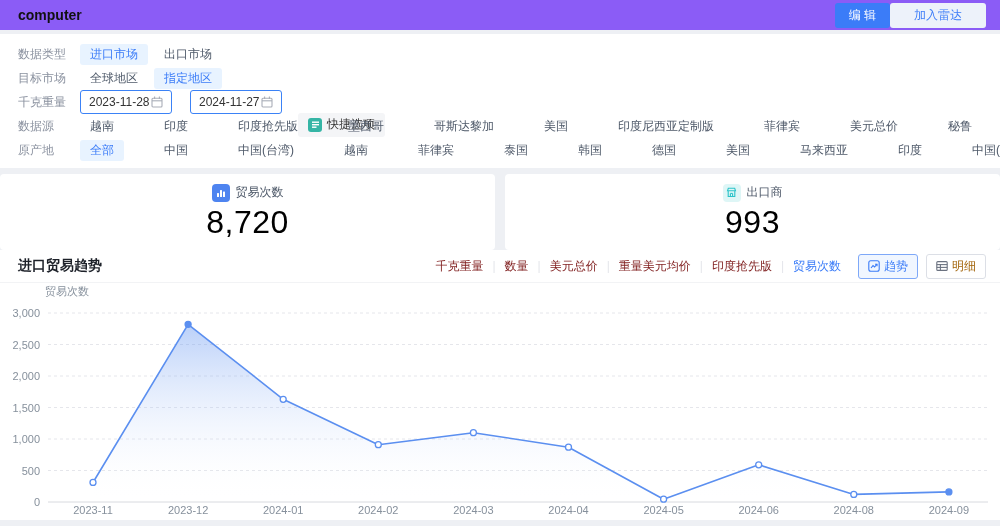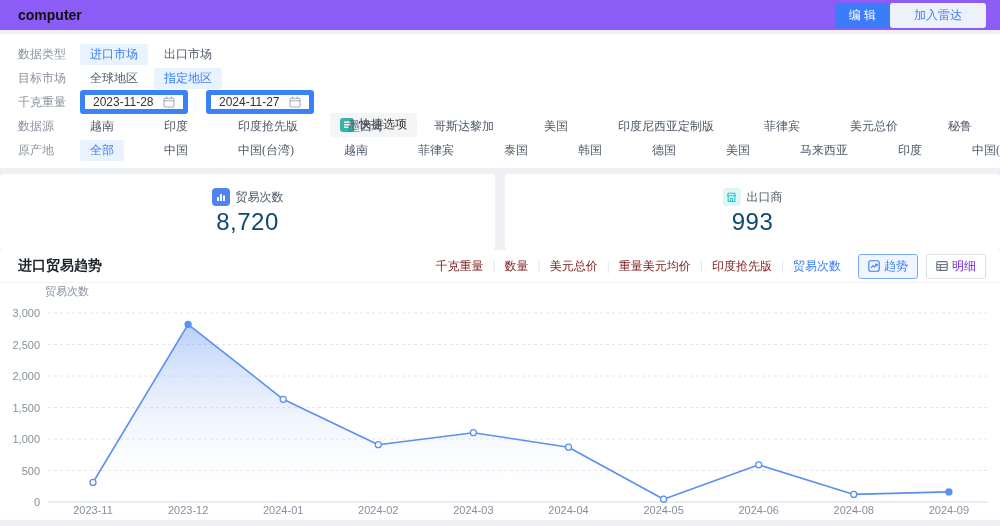--- a/index.html
+++ b/index.html
@@ -28,28 +28,28 @@
     background:#edf2fa; color:#3b7cf8; border:none; border-radius:3px;
     padding:4px 24px; font-size:12px; cursor:pointer; font-family: inherit;
   }
 
   
   .filters { margin-top:4px; padding:8px 18px 6px 18px; height:134px; }
   .frow { display:flex; align-items:center; height:24px; }
   .flabel { width:62px; color:#8a919f; flex:0 0 62px; }
   .fopts { display:flex; align-items:center; gap:6px; flex:1; }
   .fopts.spread { gap:0; }
-  .fopts.spread .tag { margin-right:30px;font-family:Liberation Serif, serif; }
+  .fopts.spread .tag { margin-right:30px; }
   .tag {
     padding:2px 10px; border-radius:3px; color:#4e5969; cursor:pointer;
     white-space:nowrap;
   }
   .tag.selected { background:#e8f3ff; color:#3b7cf8; }
   .date-input {
-    width:108px; height:24px; border:5px solid #3b82f6; border-radius:3px;
+    width:92px; height:24px; border:1px solid #3b82f6; border-radius:3px;
     background:#fff; display:flex; align-items:center; justify-content:space-between;
     padding:0 8px; color:#333; cursor:pointer;
   }
   .date-sep { width:6px; }
   .quick-btn {
     margin-left:10px; height:24px; background:#f4f5f7; border:none; border-radius:3px;
     display:flex; align-items:center; gap:5px; padding:0 10px; color:#333;
     cursor:pointer; font-family:inherit; font-size:12px;margin-top:45px;
   }
   .quick-icon {
@@ -57,39 +57,39 @@
     display:flex; align-items:center; justify-content:center;
   }
 
   
   .cards { display:flex; gap:10px; margin-top:6px; height:76px; }
   .card {
     flex:1; background:#fff; border-radius:4px; display:flex;
     flex-direction:column; align-items:center; justify-content:center; gap:2px;
   }
   .card-top { display:flex; align-items:center; gap:6px; color:#4e5969; }
-  .card-value { font-size:24px; color:#0c4a6e; font-weight:400; letter-spacing:0.5px; }
+  .card-value { font-size:32px; color:#000000; font-weight:400; letter-spacing:0.5px; }
   .stat-icon { width:18px; height:18px; border-radius:4px; display:flex;
     align-items:center; justify-content:center; }
 
   
   .chart-panel { margin-top:0; height:270px; }
   .chart-header {
     height:33px; display:flex; align-items:center; justify-content:space-between;
     padding:0 14px 0 18px; border-bottom:1px solid #f2f3f5;
   }
   .chart-title { font-size:14px; font-weight:700; color:#1d2129; }
   .chart-tools { display:flex; align-items:center; gap:8px; }
   .metrics { display:flex; align-items:center; }
   .metric { color:#7f1d1d; cursor:pointer; padding:0 9px; white-space:nowrap; }
   .metric.selected { color:#3b7cf8; }
   .metric-sep { color:#e5e6eb; }
   .view-btn {
     display:flex; align-items:center; gap:4px; border:1px solid #dcdfe6;
-    background:#fff; color:#6d28d9; border-radius:3px; padding:3px 9px;
+    background:#fff; color:#a16207; border-radius:3px; padding:3px 9px;
     cursor:pointer; font-family:inherit; font-size:12px;
   }
   .view-btn.active { border-color:#7ea8f8; background:#f0f6ff; color:#3b7cf8; }
   .chart-area { width:1000px; height:235px; position:relative; }
   .chart-area svg { display:block; }
 </style>
 </head>
 <body>
 
 <header class="topbar">

